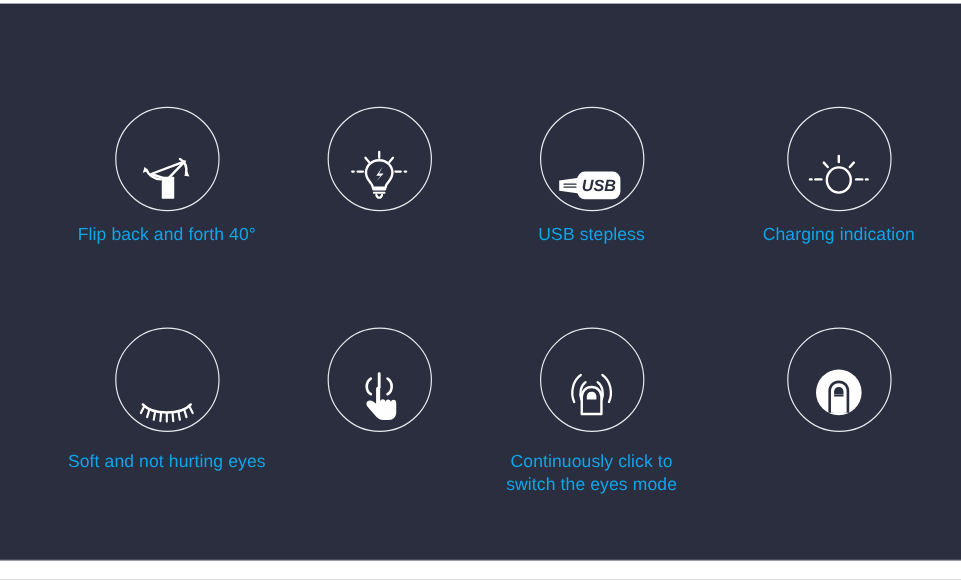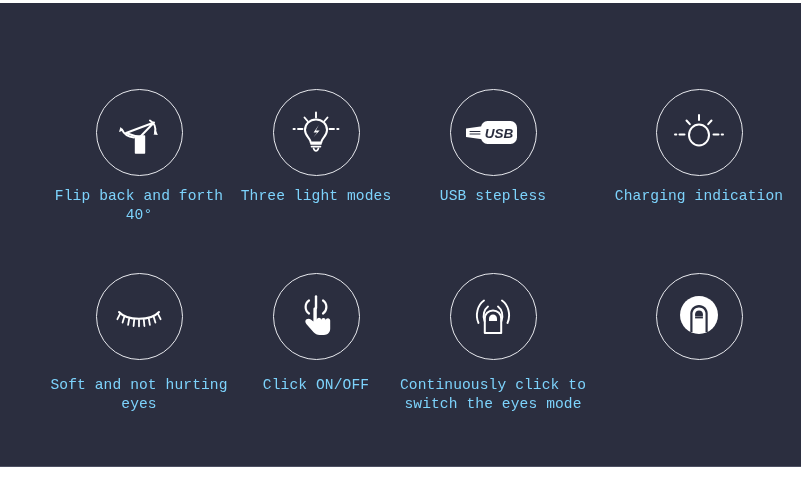--- a/index.html
+++ b/index.html
@@ -57,33 +57,33 @@
 
   .icon-circle {
     width: 87px;
     height: 87px;
     margin: 0 auto;
     border: 1.6px solid #e8e9ee;
     border-radius: 50%;
     position: relative;
     box-sizing: border-box;
     display: flex;
-    align-items: center;
+    align-items: flex-end;
     justify-content: center;
   }
   .icon-circle svg { display: block; }
 
   .feature-label {
     margin-top: 11px;
-    color: #7dd3fc;
+    color: #0ea5e9;
     font-size: 14.6px;
     line-height: 19px;
     letter-spacing: .1px;
     white-space: pre-line;
-    font-family: Liberation Mono, monospace;
+    font-family: Liberation Sans, sans-serif;
   }
   .r2 .feature-label { margin-top: 16px; }
 
   .usb-text {
     font-family: "Liberation Sans", "DejaVu Sans", sans-serif;
     font-weight: bold;
     font-style: italic;
     font-size: 13.5px;
     fill: #2b2e3f;
   }
@@ -123,21 +123,20 @@
             <line x1="46" y1="24" x2="41.5" y2="24"></line>
             <line x1="5.5" y1="24" x2="6.8" y2="24"></line>
             <line x1="49.2" y1="24" x2="50.5" y2="24"></line>
           </g>
           <path d="M28 14.5 C21.6 14.5 17 19.2 17 25 C17 29.2 19.5 31.6 21.2 33.8 C22.3 35.2 22.6 36.2 22.7 37.4 L33.3 37.4 C33.4 36.2 33.7 35.2 34.8 33.8 C36.5 31.6 39 29.2 39 25 C39 19.2 34.4 14.5 28 14.5 Z" fill="none" stroke="#ffffff" stroke-width="2" stroke-linejoin="round"></path>
           <path d="M23 38.8 L33 38.8 M23.6 41.6 L32.4 41.6" stroke="#ffffff" stroke-width="1.8" stroke-linecap="round"></path>
           <path d="M25.6 43.4 C26.4 46.6 29.6 46.6 30.4 43.4" fill="none" stroke="#ffffff" stroke-width="1.8" stroke-linecap="round"></path>
           <path d="M30.8 20 L25.6 27.4 L29.2 27.4 L25.2 32.6 L31.6 25.6 L27.9 25.6 Z" fill="#ffffff"></path>
         </svg>
       </div>
-      <div class="feature-label">Three light modes</div>
     </div>
 
     <div class="feature-cell r1 c2">
       <div class="icon-circle">
         <svg width="62" height="40" viewBox="0 0 62 40" aria-hidden="true">
           <path d="M4 15.5 L22 13 L22 26.5 L4 24 Z" fill="#ffffff"></path>
           <g stroke="#2b2e3f" stroke-width="1" stroke-linecap="round">
             <line x1="8" y1="18.5" x2="18" y2="18.5"></line>
             <line x1="8" y1="21" x2="18" y2="21"></line>
           </g>
@@ -188,21 +187,20 @@
 
     <div class="feature-cell r2 c1">
       <div class="icon-circle">
         <svg width="54" height="54" viewBox="0 0 54 54" aria-hidden="true">
           <path d="M20 10.5 C15.5 13.5 15.5 20.5 20 23.5" fill="none" stroke="#ffffff" stroke-width="2.2" stroke-linecap="round"></path>
           <path d="M34 10.5 C38.5 13.5 38.5 20.5 34 23.5" fill="none" stroke="#ffffff" stroke-width="2.2" stroke-linecap="round"></path>
           <line x1="27" y1="6.5" x2="27" y2="18" stroke="#ffffff" stroke-width="2.4" stroke-linecap="round"></line>
           <path d="M24.4 19 C24.4 19 24.4 30.5 24.4 31.5 C23 30 20 27.6 17.6 29.2 C15.4 30.7 16.5 33.2 18.2 35 L24.6 42.2 C26 43.8 28.2 45 30.6 45 L35 45 C38.6 45 41.2 42.4 41.2 38.8 L41.2 30.6 C41.2 29.2 40.2 28.2 38.9 28.2 C37.7 28.2 36.8 29 36.7 30.2 C36.6 28.9 35.7 28 34.4 28 C33.2 28 32.3 28.8 32.2 30 C32.1 28.7 31.2 27.8 30 27.8 C28.8 27.8 28 28.6 27.8 29.7 L27.8 19 C27.8 18 27.1 17.2 26.1 17.2 C25.1 17.2 24.4 18 24.4 19 Z" fill="#ffffff"></path>
         </svg>
       </div>
-      <div class="feature-label">Click ON/OFF</div>
     </div>
 
     <div class="feature-cell r2 c2">
       <div class="icon-circle">
         <svg width="60" height="60" viewBox="0 0 60 60" aria-hidden="true">
           <g fill="none" stroke="#ffffff" stroke-width="1.9" stroke-linecap="round">
             <path d="M15.5 36 C12 28 14.5 18 21 13.5"></path>
             <path d="M44.5 36 C48 28 45.5 18 39 13.5"></path>
             <path d="M21.5 34 C19.5 28.5 21 22.5 25 19.5"></path>
             <path d="M38.5 34 C40.5 28.5 39 22.5 35 19.5"></path>

